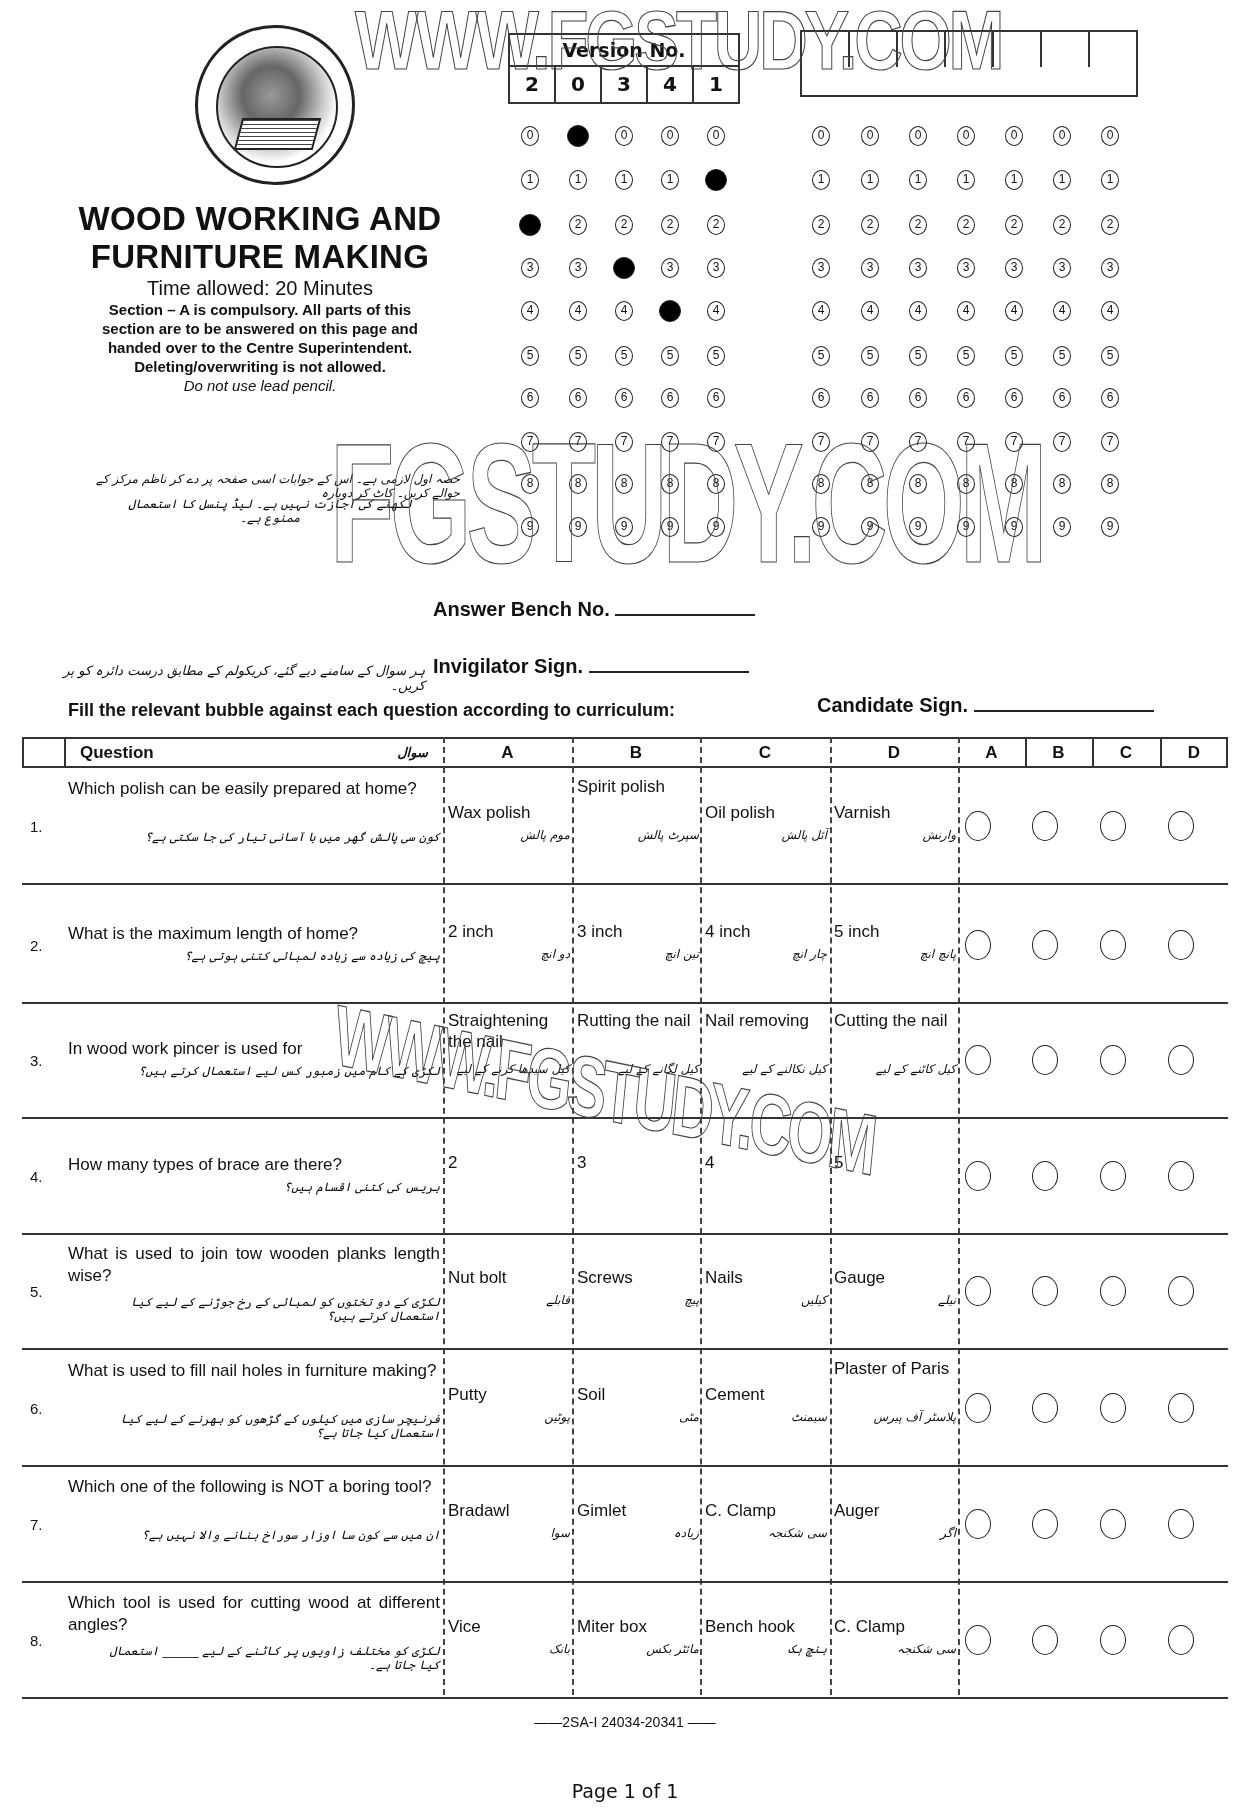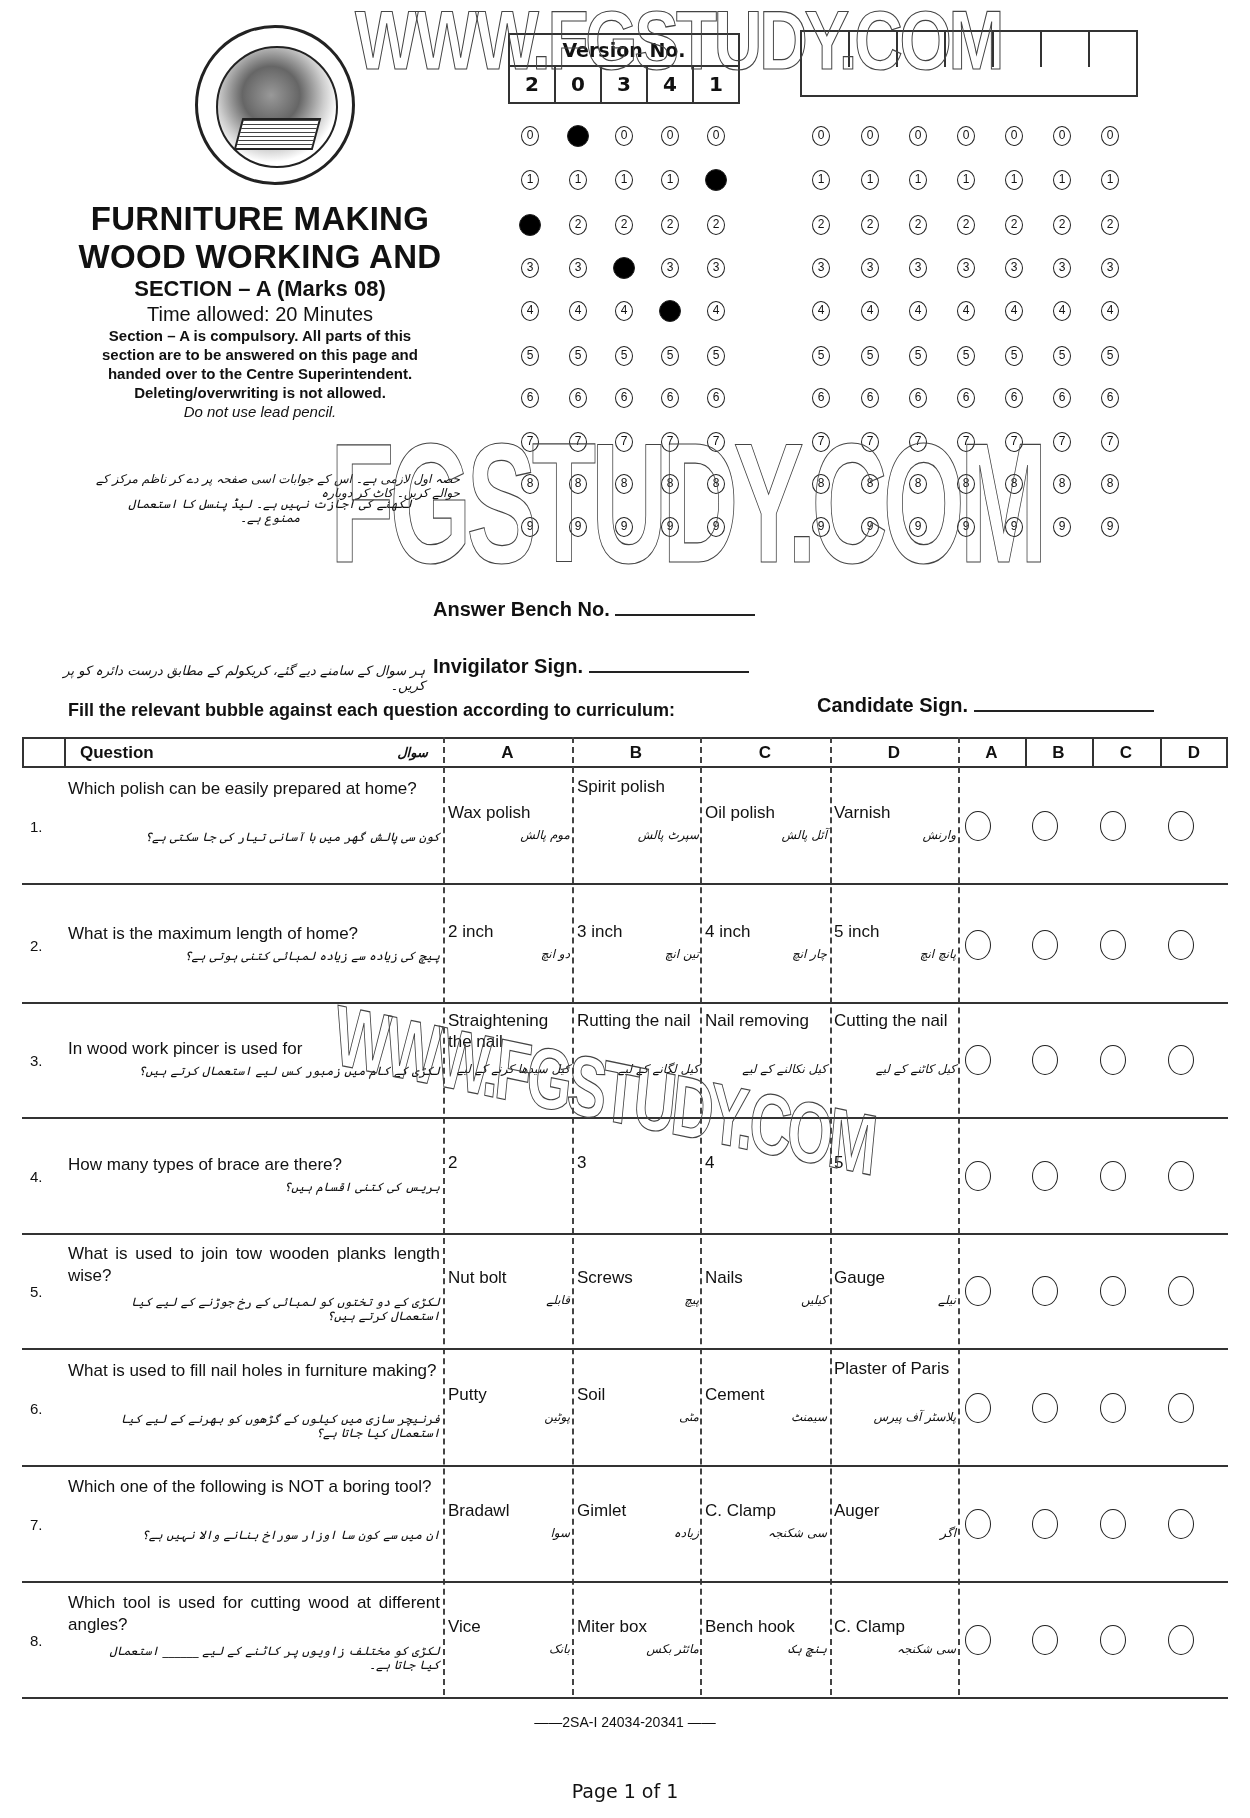--- a/index.html
+++ b/index.html
@@ -45,23 +45,22 @@
 </style>
 </head>
 <body>
 
 <div class="abs logo">
   <div class="logo-inner"></div>
   <div class="logo-book"></div>
 </div>
 
 <div class="abs title-block">
+  <div class="t1">WOOD WORKING AND</div>
   <div class="t1">FURNITURE MAKING</div>
-  <div class="t1">WOOD WORKING AND</div>
-  <div class="t4">SECTION – A (Marks 08)</div>
   <div class="t5">Time allowed: 20 Minutes</div>
   <div class="t6">Section – A is compulsory. All parts of this</div>
   <div class="t6">section are to be answered on this page and</div>
   <div class="t6">handed over to the Centre Superintendent.</div>
   <div class="t6">Deleting/overwriting is not allowed.</div>
   <div class="t7">Do not use lead pencil.</div>
 </div>
 <div class="abs urdu" style="left:65px; top:472px; width:395px; text-align:right;">حصہ اول لازمی ہے۔ اس کے جوابات اسی صفحہ پر دے کر ناظم مرکز کے حوالے کریں۔ کاٹ کر دوبارہ</div>
 <div class="abs urdu" style="left:120px; top:497px; width:300px; text-align:center;">لکھنے کی اجازت نہیں ہے۔ لیڈ پنسل کا استعمال ممنوع ہے۔</div>
 

